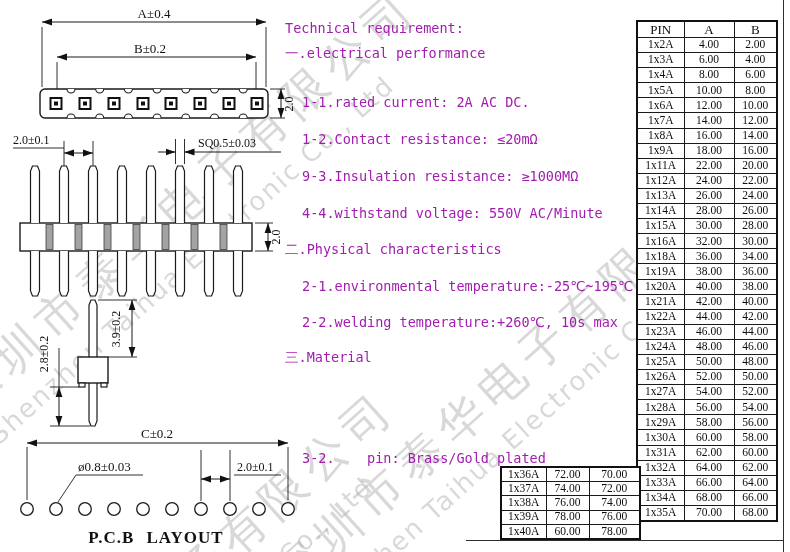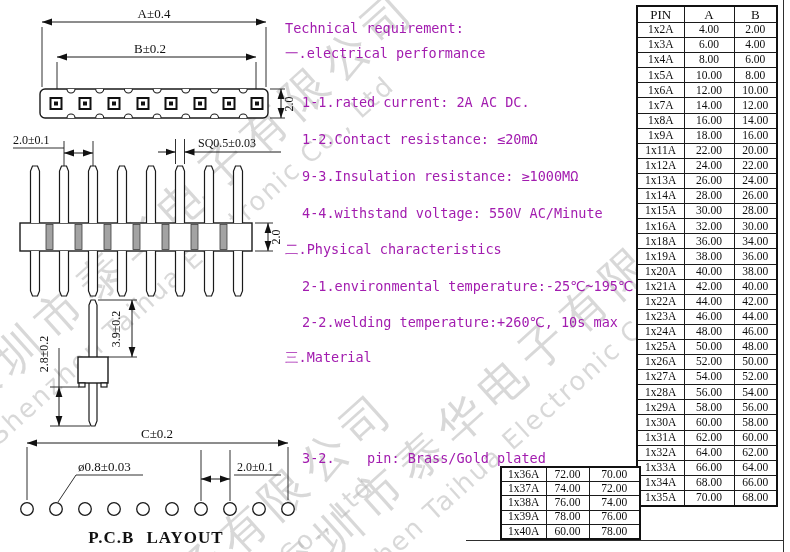--- a/index.html
+++ b/index.html
@@ -24,21 +24,21 @@
   .lbl12{font:12px "Liberation Serif",serif;fill:#111}
   .caption{font:bold 17px "Liberation Serif",serif;fill:#111;word-spacing:7px;letter-spacing:1px}
   
   .tech{position:absolute;left:285px;top:0;width:352px;height:460px;z-index:2}
   .tline{position:absolute;white-space:pre;font:13.5px/16px "DejaVu Sans Mono","Liberation Mono","DejaVu Sans",monospace;color:#a21caf}
   .indent{left:17px}
   
   .ptable{position:absolute;z-index:3;border-collapse:collapse;table-layout:fixed;background:#fff;border:2px solid #111}
   .ptable th,.ptable td{border:1px solid #1a1a1a;padding:0;text-align:center;vertical-align:middle;
       font:11.5px/1 "Liberation Serif",serif;font-weight:normal;color:#0d0d0d;overflow:hidden}
-  #mainTable{left:636px;top:5px;width:140px}
+  #mainTable{left:636px;top:20px;width:140px}
   #mainTable th{font-size:13px;height:15px}
   #mainTable td{height:14.1px;font-size:11.5px}
   #extraTable{left:500px;top:466px;width:139px}
   #extraTable td{height:13.2px;font-size:11.5px}
   .vframe{position:absolute;left:783px;top:0;width:1.4px;height:552px;background:#2e2e2e;z-index:1}
   .hframe{position:absolute;left:466px;top:540px;width:318px;height:1.4px;background:#2e2e2e;z-index:1}
 </style>
 </head>
 <body>
 

